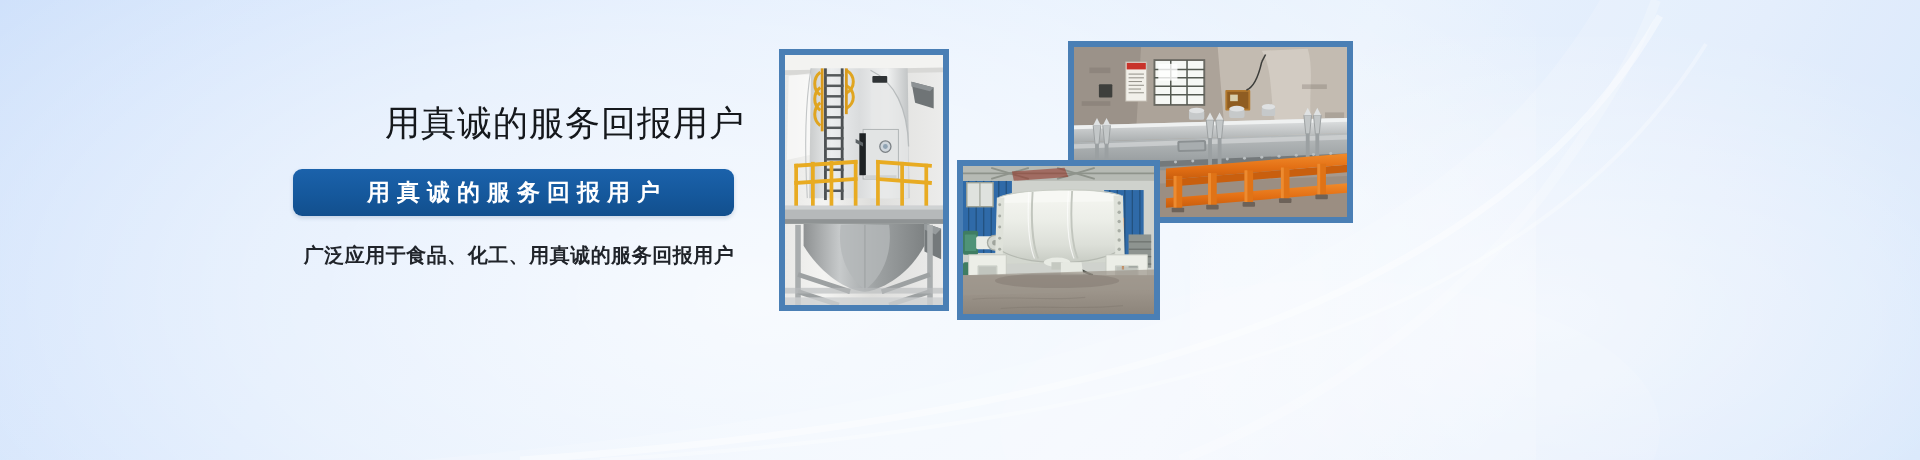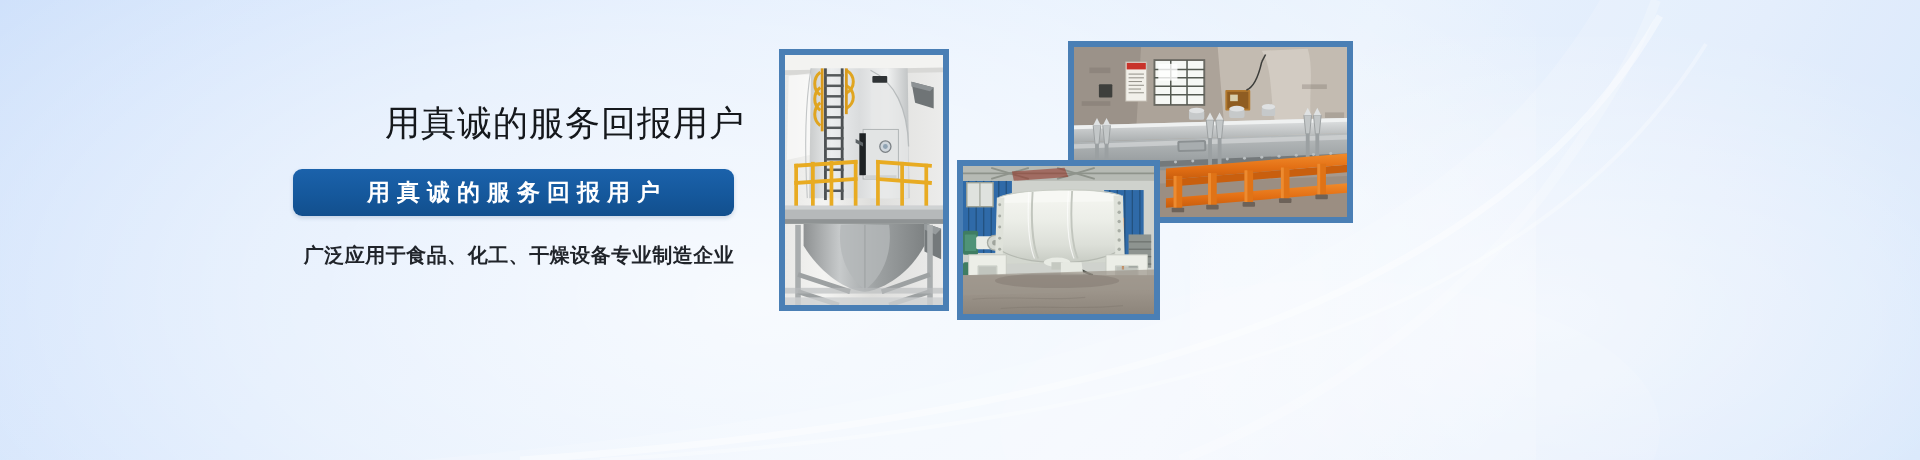--- a/index.html
+++ b/index.html
@@ -121,21 +121,21 @@
   </svg>
 
   <div class="text-block">
 
     <div class="headline">用真诚的服务回报用户</div>
 
     <div class="badge">
       <span class="badge-text">用真诚的服务回报用户</span>
     </div>
 
-    <div class="subline">广泛应用于食品、化工、干燥设备专业制造企业</div>
+    <div class="subline">广泛应用于食品、化工、用真诚的服务回报用户</div>
   </div>
 
   <div class="photo" id="photo-tower">
     <svg viewBox="0 0 170 262" preserveAspectRatio="none">
       <defs>
         <linearGradient id="wallG" x1="0" y1="0" x2="1" y2="0">
           <stop offset="0%" stop-color="#e9e9e7"></stop>
           <stop offset="25%" stop-color="#f4f4f2"></stop>
           <stop offset="55%" stop-color="#dededc"></stop>
           <stop offset="100%" stop-color="#ececeb"></stop>

